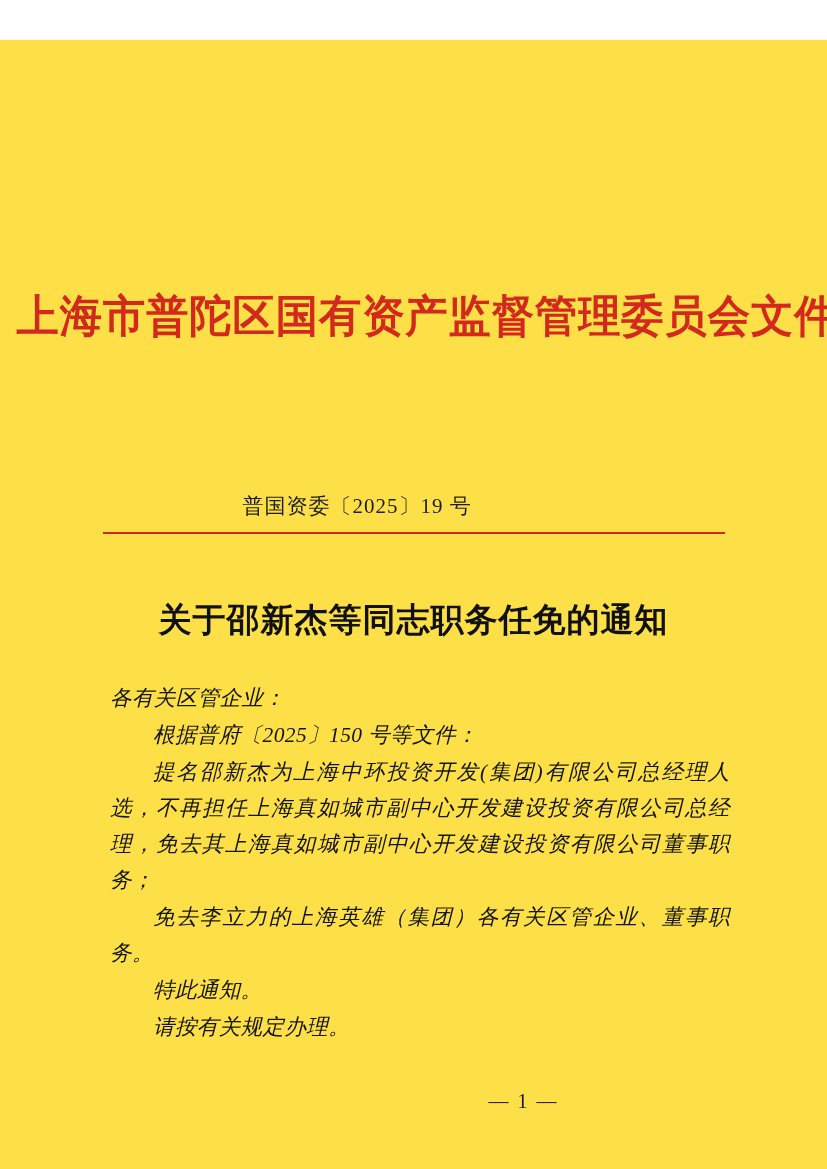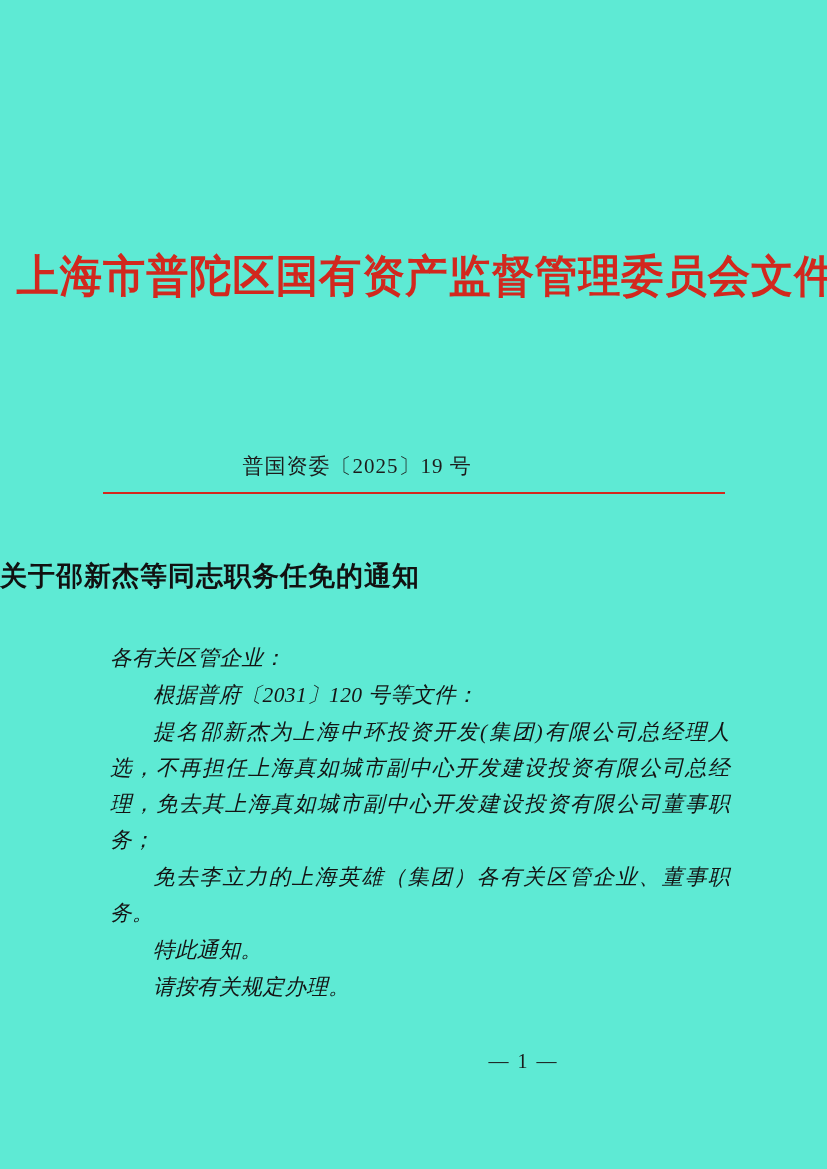--- a/index.html
+++ b/index.html
@@ -11,21 +11,22 @@
     width: 827px;
     height: 1169px;
     font-family: "Liberation Serif", "DejaVu Serif", serif;
     color: #1a1a1a;
     position: relative;
     overflow: hidden;
   }
   .page {
     position: absolute;
     inset: 0;
-    background: #5eead4;
+    background: #fde047;
+    margin-top: 40px;
   }
   
   .masthead {
     position: absolute;
     top: 252px;
     left: 0;
     width: 827px;
     text-align: center;
   }
   .masthead-title {
@@ -57,22 +58,22 @@
     width: 622px;
     height: 2px;
     background: #d2281e;
   }
   
   .doc-title {
     position: absolute;
     top: 558px;
     left: 0;
     width: 827px;
-    text-align: left;
-    font-size: 27px;
+    text-align: center;
+    font-size: 33px;
     font-weight: 700;
     letter-spacing: 1px;
     color: #111;
   }
   
   .body-area {
     position: absolute;
     top: 640px;
     left: 110px;
     width: 620px;
@@ -116,21 +117,21 @@
   </div>
 
   <div class="doc-number">普国资委〔2025〕19 号</div>
 
   <div class="red-rule"></div>
 
   <div class="doc-title">关于邵新杰等同志职务任免的通知</div>
 
   <div class="body-area">
     <p class="para">各有关区管企业：</p>
-    <p class="para indent">根据普府〔2031〕120 号等文件：</p>
+    <p class="para indent">根据普府〔2025〕150 号等文件：</p>
     <p class="para indent">提名邵新杰为上海中环投资开发(集团)有限公司总经理人选，不再担任上海真如城市副中心开发建设投资有限公司总经理，免去其上海真如城市副中心开发建设投资有限公司董事职务；</p>
     <p class="para indent">免去李立力的上海英雄（集团）各有关区管企业、董事职务。</p>
     <p class="para indent">特此通知。</p>
     <p class="para indent">请按有关规定办理。</p>
   </div>
 
   <div class="page-number">
     <span class="inner">— 1 —</span>
   </div>
 

